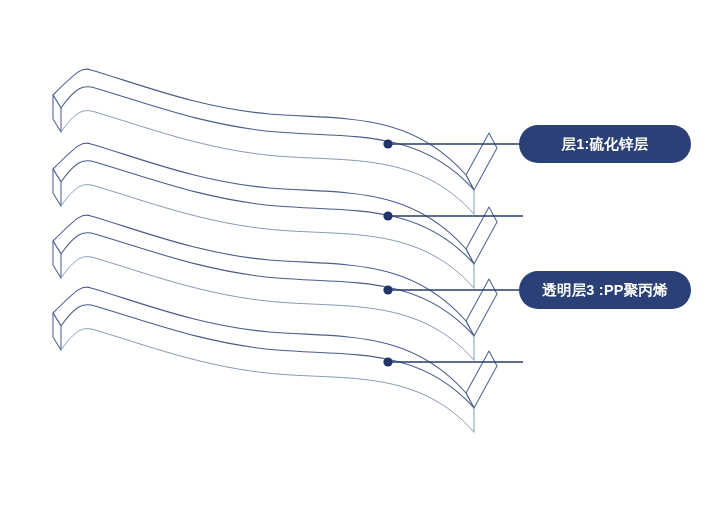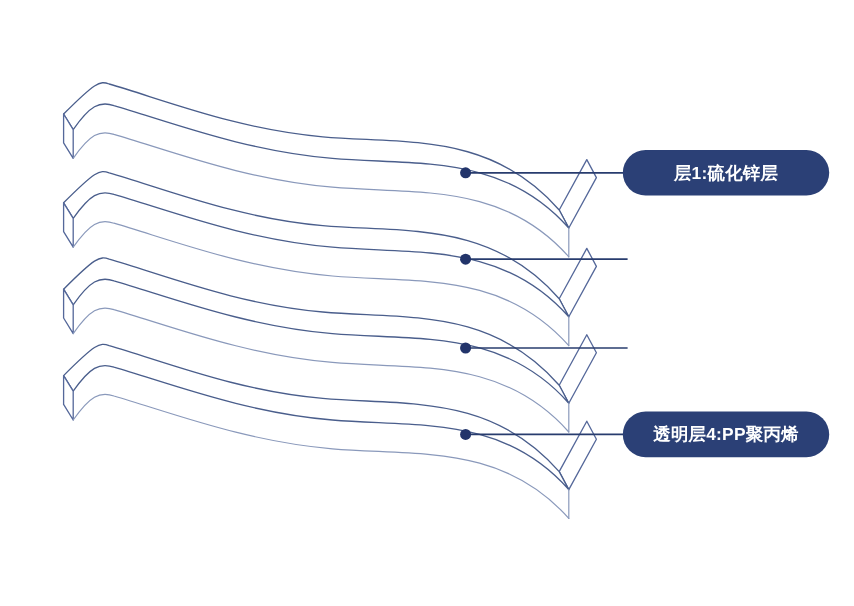--- a/index.html
+++ b/index.html
@@ -132,17 +132,17 @@
     </g>
     <g>
       <line class="leader-line" x1="369" y1="362" x2="504" y2="362"></line>
       <circle class="leader-dot" cx="369" cy="362" r="4.6"></circle>
     </g>
   </svg>
 
   <div class="label-pill" style="left:500px; top:125px;">
     <span>层1:硫化锌层</span>
   </div>
-  <div class="label-pill" style="left:500px; top:343px;">
-    <span>透明层4:PP聚丙烯</span>
+  <div class="label-pill" style="left:500px; top:271px;">
+    <span>透明层3 :PP聚丙烯</span>
   </div>
 
 </div>
 
 </body></html>

